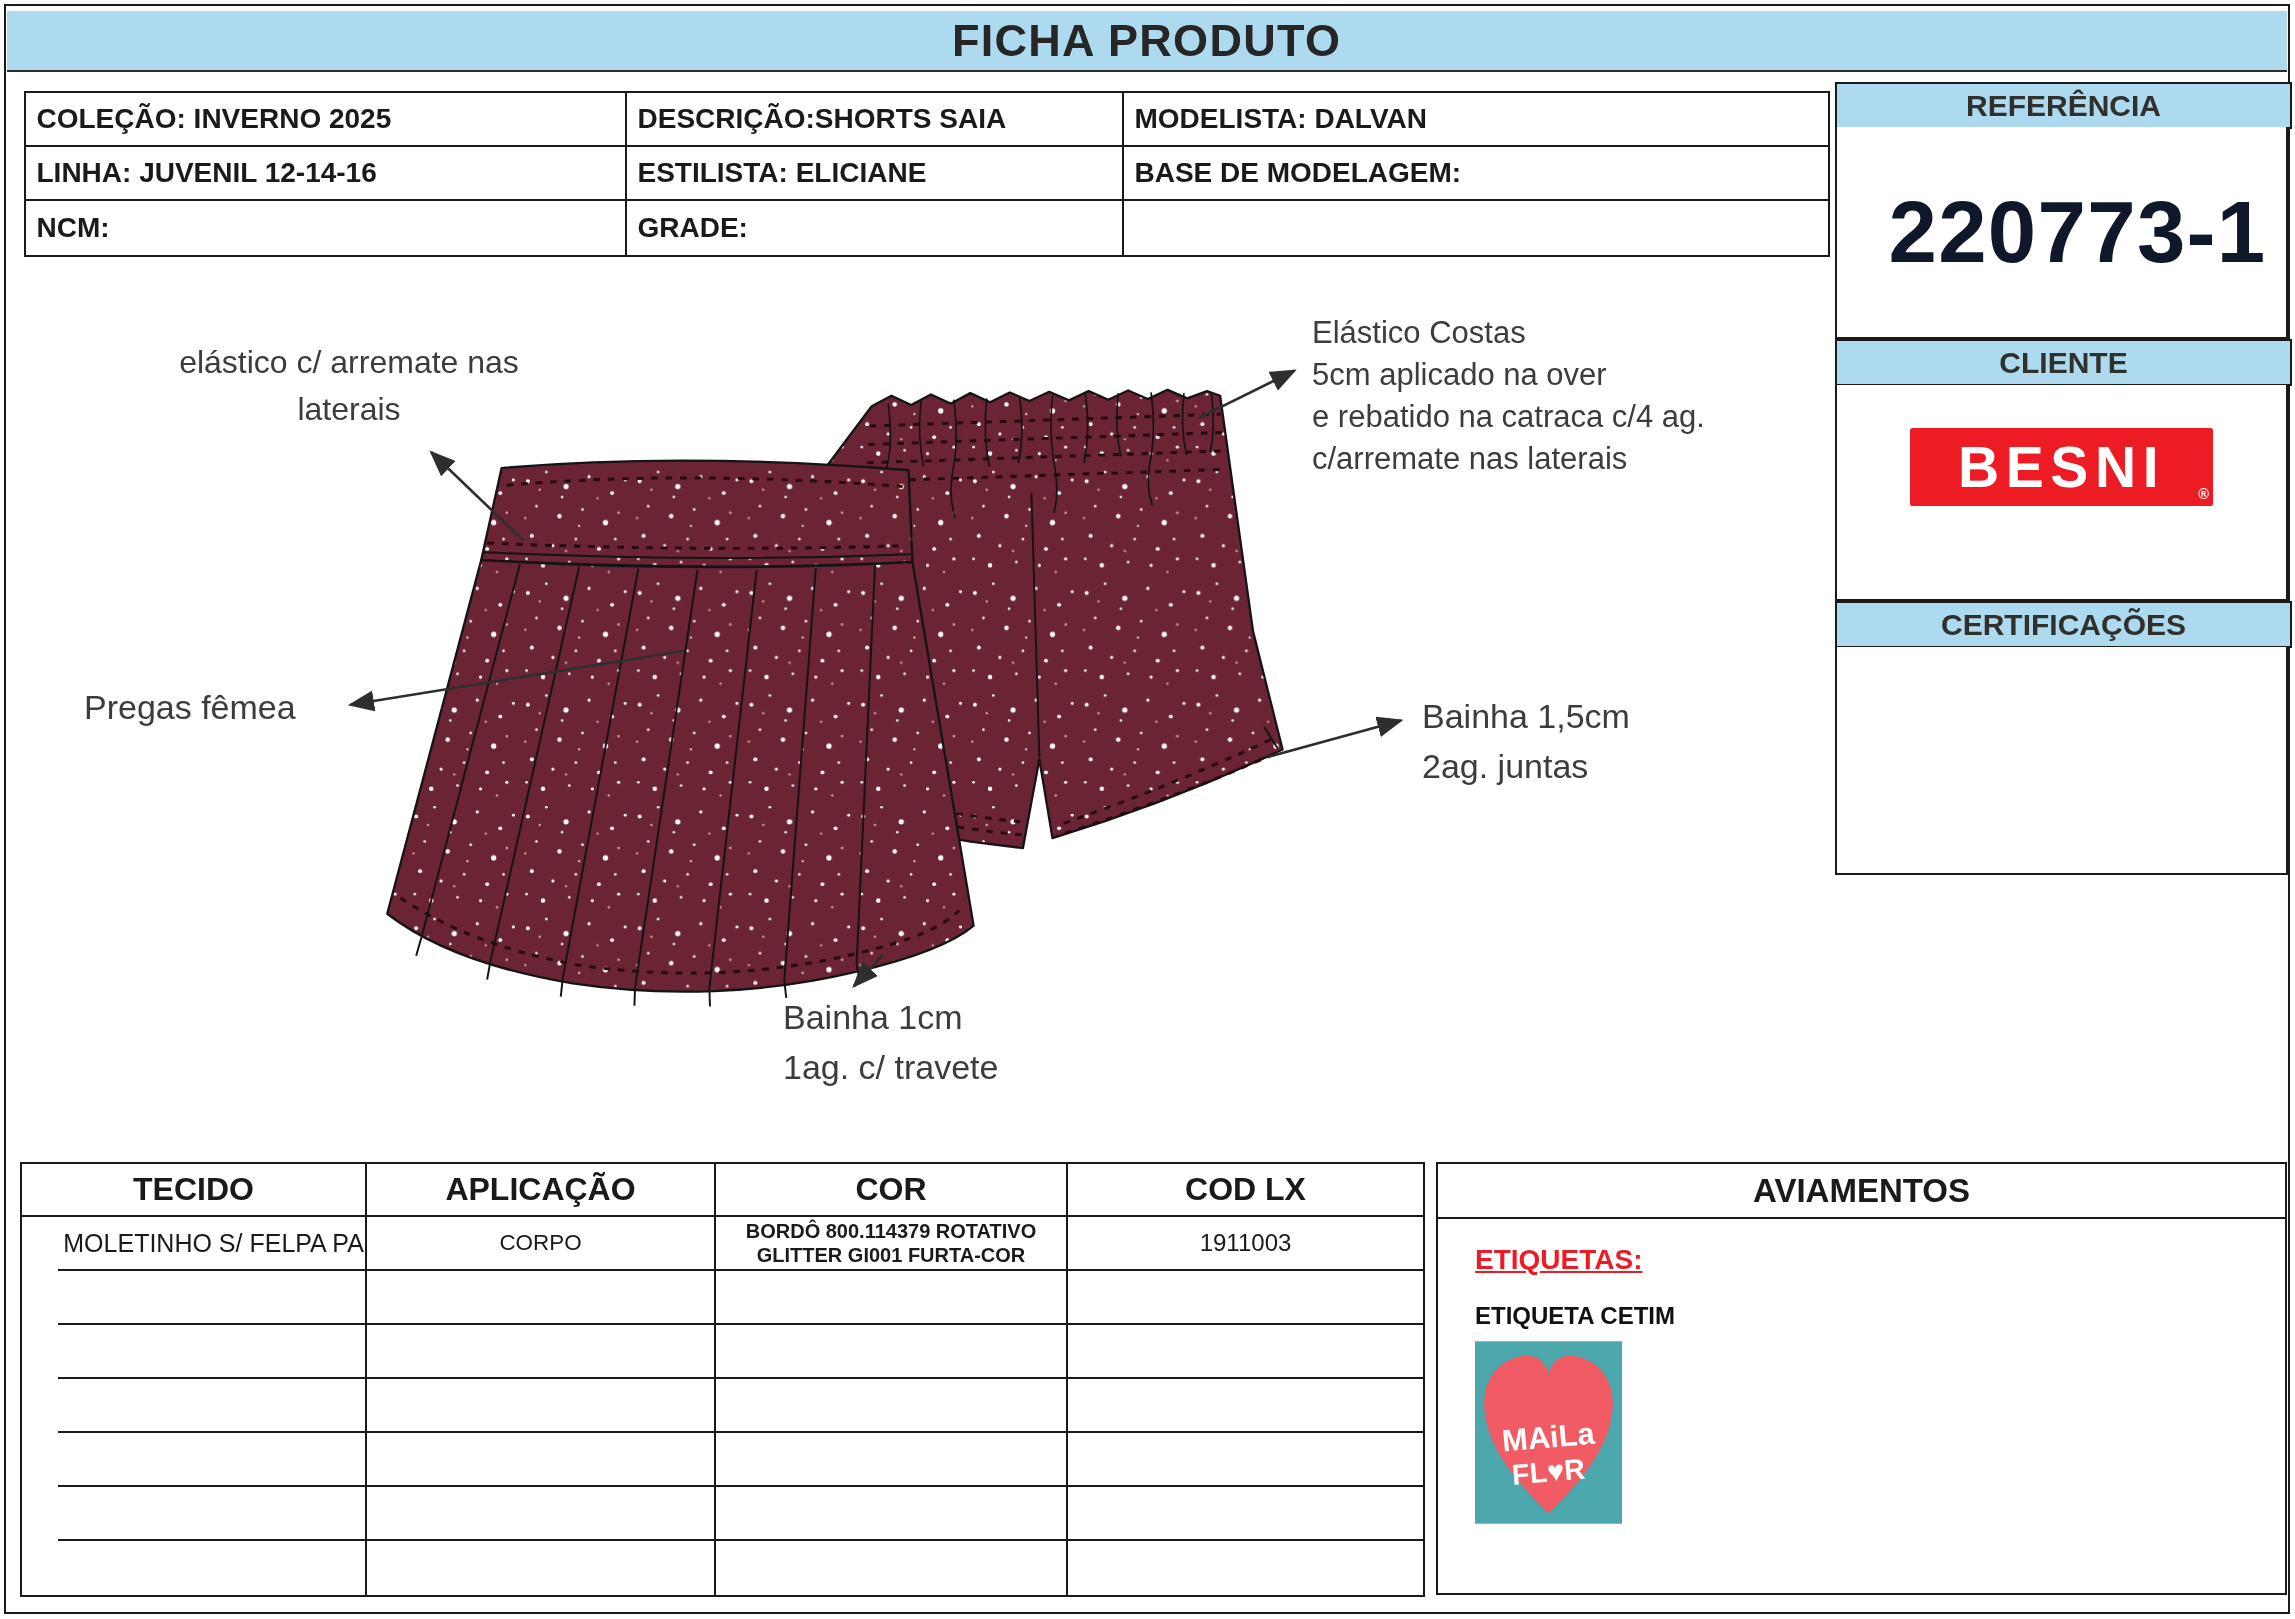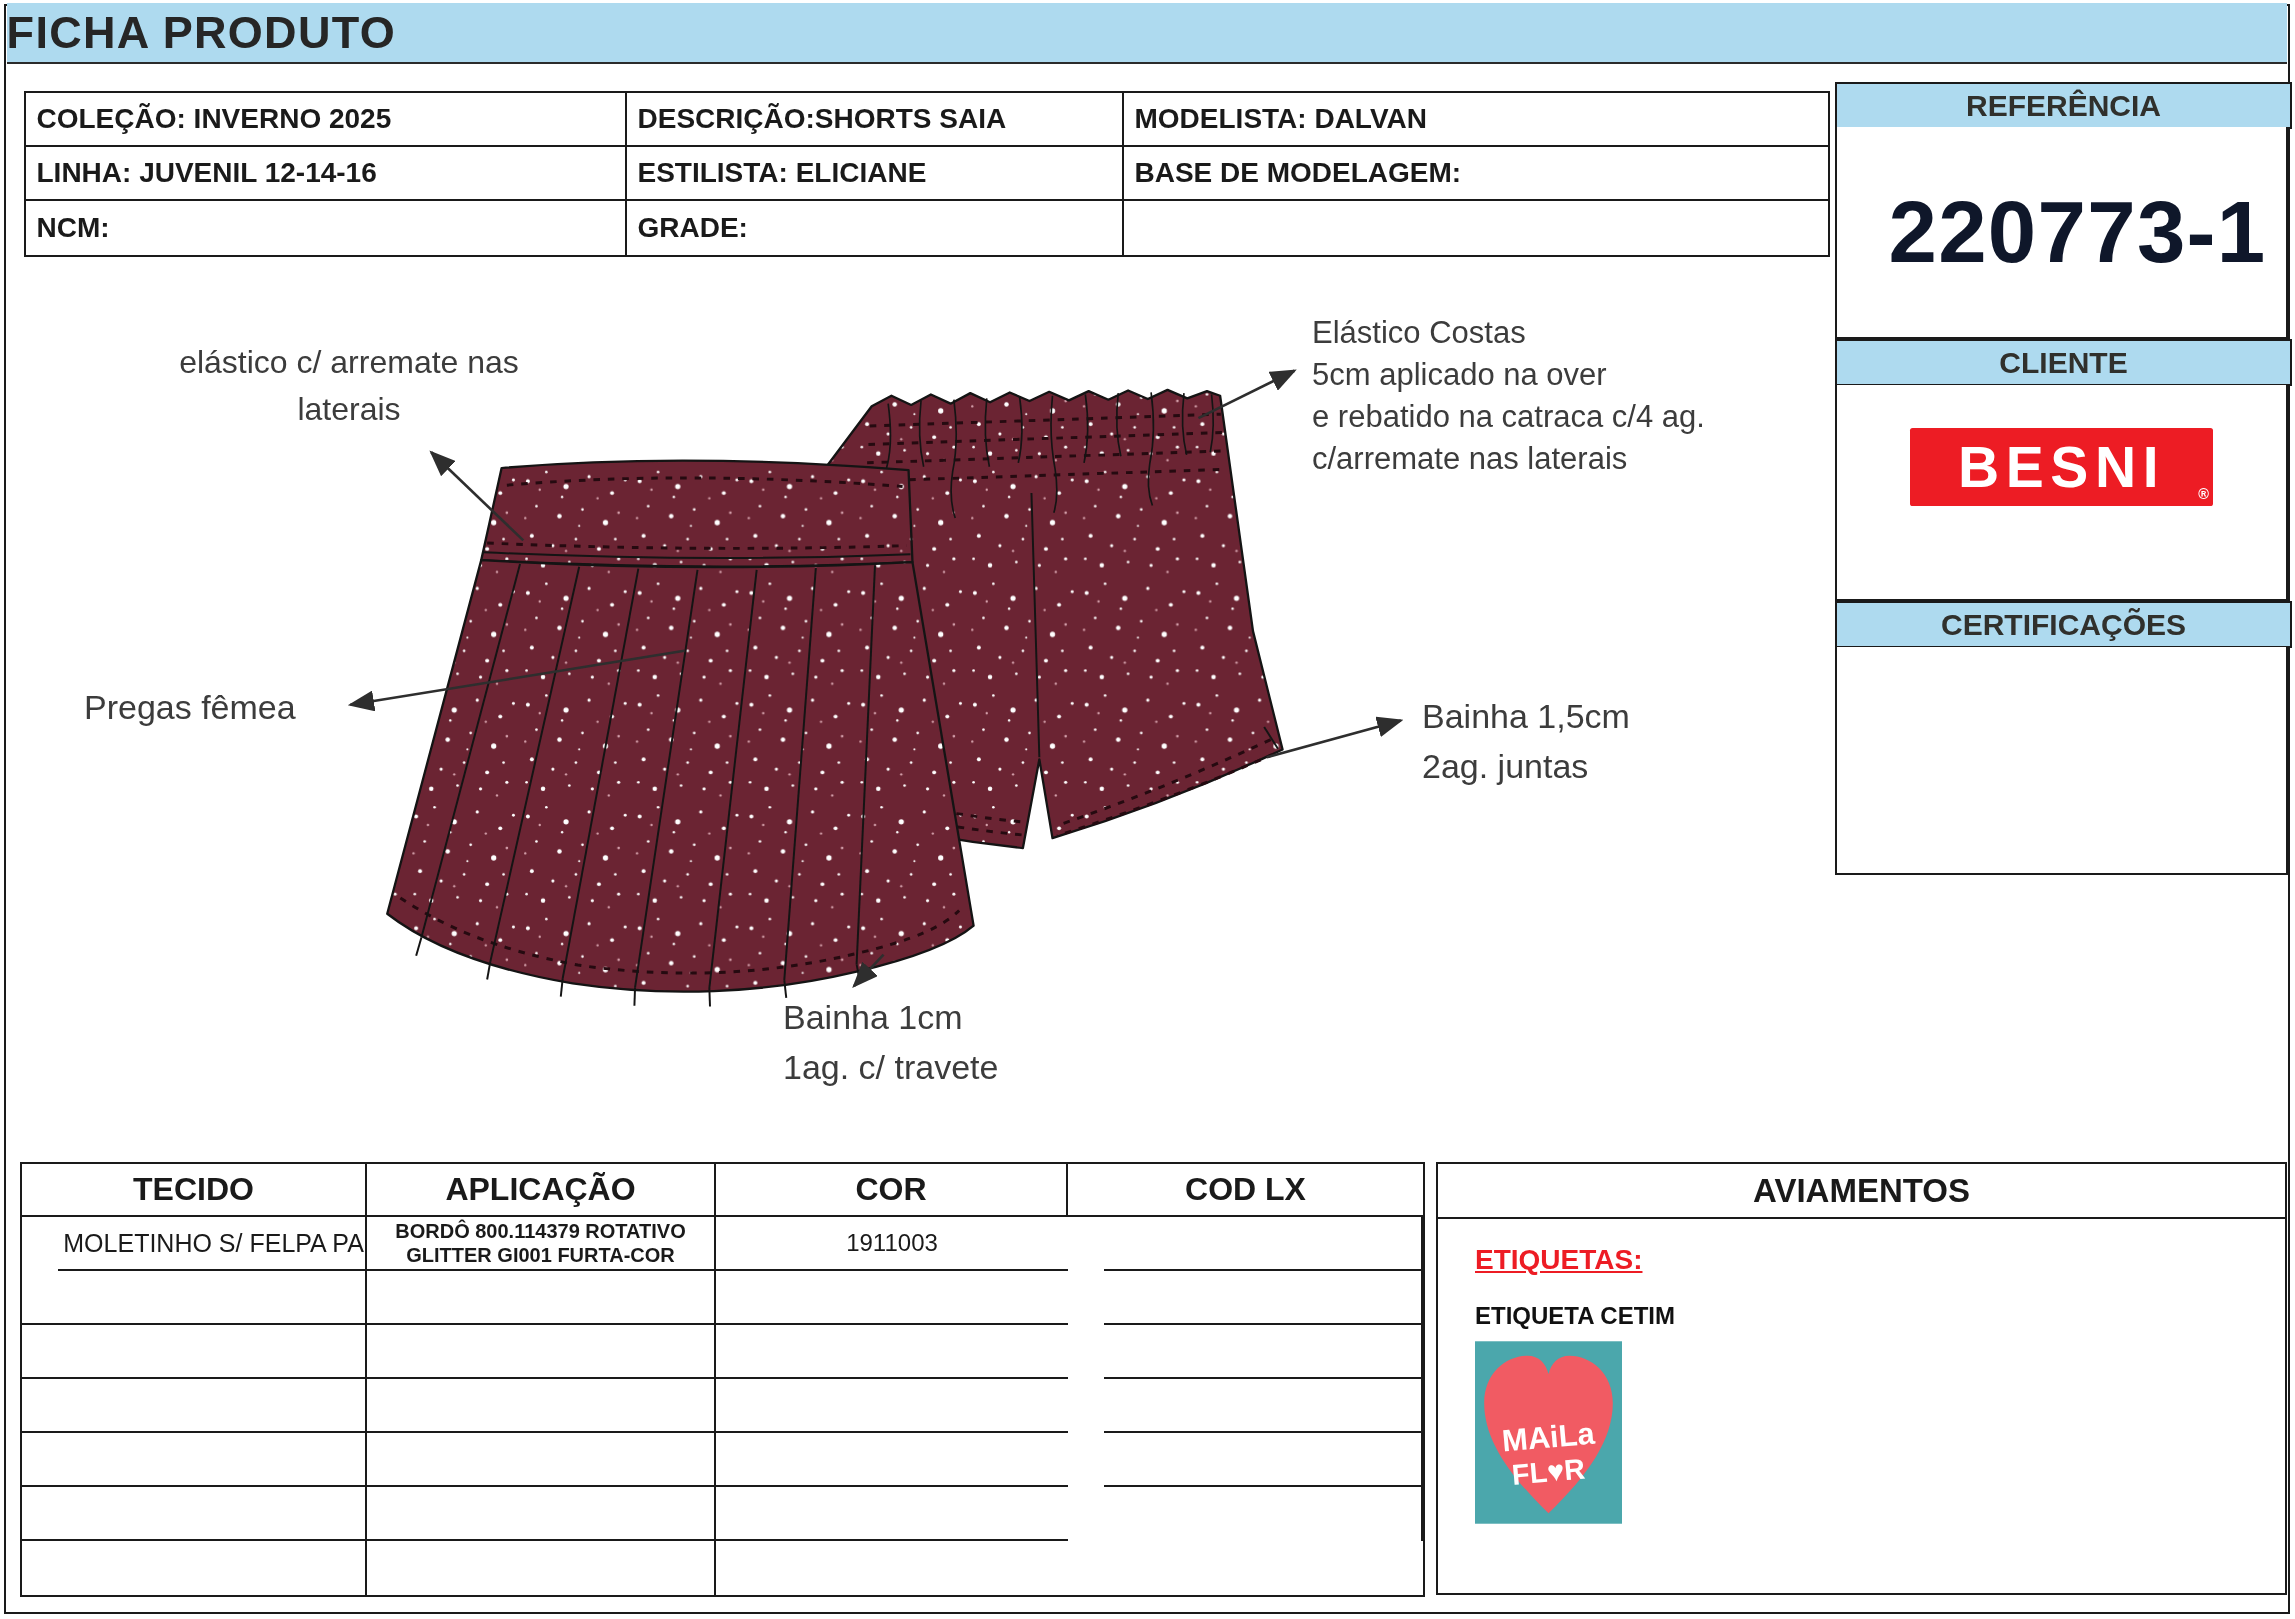--- a/index.html
+++ b/index.html
@@ -2,22 +2,22 @@
 <html style="font-size:10.5px"><head>
 <meta charset="utf-8">
 <style>
   html,body{margin:0;padding:0;background:#fff;}
   #page{position:relative;width:2295px;height:1619px;background:#fff;
         font-family:"Liberation Sans",sans-serif;color:#1a1a1a;overflow:hidden;}
   .abs{position:absolute;}
   
   #page-border{left:4px;top:4px;width:2282px;height:1606px;border:2.6px solid #1a1a1a;}
   
-  #titlebar{left:6.6px;top:3px;width:2280px;height:61px;background:#aedaef;
-            border-bottom:2.6px solid #2b2b2b;display:flex;align-items:center;justify-content:flex-start;
+  #titlebar{left:6.6px;top:11px;width:2280px;height:61px;background:#aedaef;
+            border-bottom:2.6px solid #2b2b2b;display:flex;align-items:center;justify-content:center;
             box-sizing:border-box;}
   #titlebar .t{font-size:45px;font-weight:700;letter-spacing:1.3px;color:#262626;}
   
   #info-table{left:24px;top:91px;display:grid;grid-template-columns:601px 497px 704px;
               grid-auto-rows:54px;border:2.6px solid #1a1a1a;}
   #info-table .cell{border-right:2.6px solid #1a1a1a;border-bottom:2.6px solid #1a1a1a;
                     display:flex;align-items:center;padding-left:10.5px;font-size:28px;font-weight:700;
                     white-space:nowrap;overflow:hidden;background:#fff;}
   #info-table .cell.last-col{border-right:none;}
   #info-table .cell.last-row{border-bottom:none;}
@@ -239,20 +239,21 @@
     <div>1ag. c/ travete</div>
   </div>
 
   <div id="mat-table" class="abs">
     <div class="hcell">TECIDO</div>
     <div class="hcell">APLICAÇÃO</div>
     <div class="hcell">COR</div>
     <div class="hcell last-col">COD LX</div>
 
     <div class="cell c-tecido">MOLETINHO S/ FELPA PA</div>
+    <div class="cell c-aplic">CORPO</div>
     <div class="cell c-cor">BORDÔ 800.114379 ROTATIVO GLITTER GI001 FURTA-COR</div>
     <div class="cell last-col">1911003</div>
 
     <div class="cell c-tecido empty"></div>
     <div class="cell c-aplic"></div>
     <div class="cell c-cor empty"></div>
     <div class="cell last-col"></div>
 
     <div class="cell c-tecido empty"></div>
     <div class="cell c-aplic"></div>

